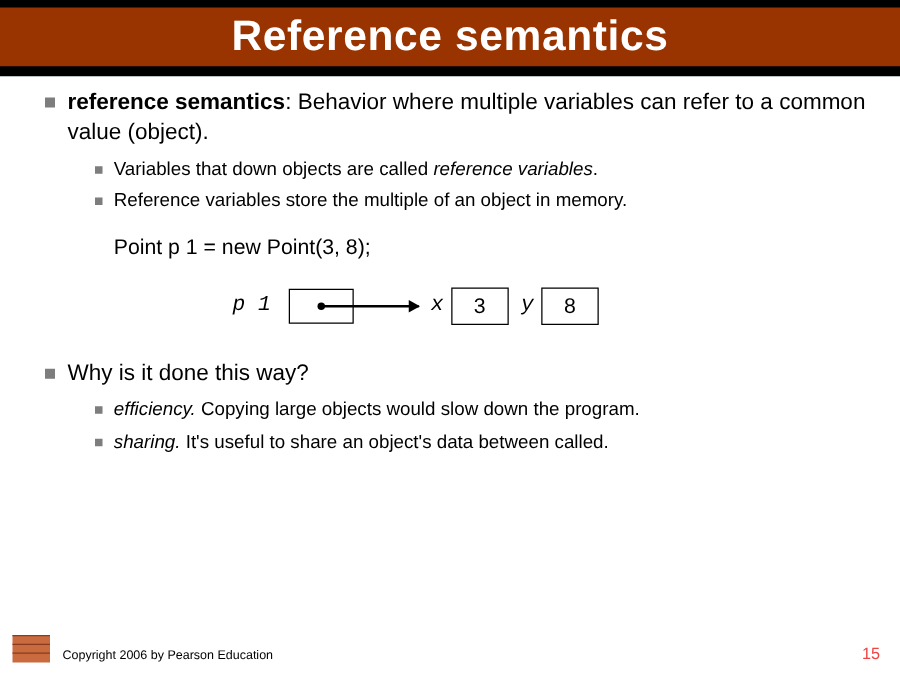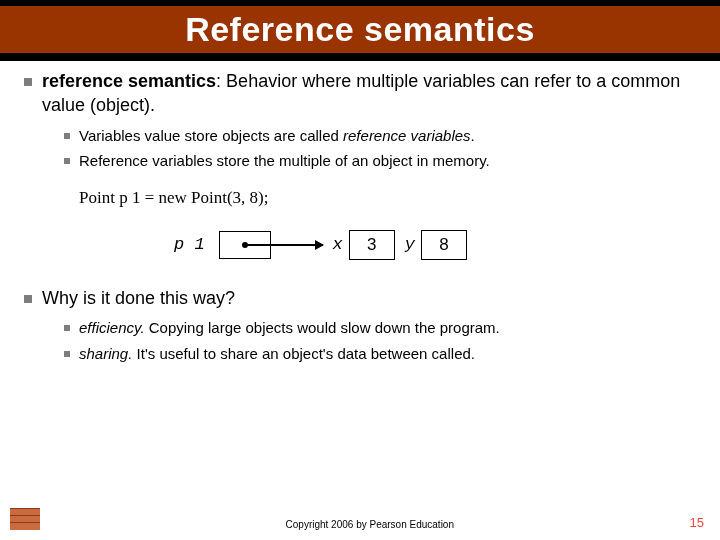--- a/index.html
+++ b/index.html
@@ -22,21 +22,21 @@
     padding: 4px 0;
   }
   .title-text {
     color: #ffffff;
     font-size: 34px;
     font-weight: bold;
     text-align: center;
     letter-spacing: 0.5px;
   }
   .content {
-    padding: 8px 20px 0 24px;
+    padding: 8px 20px 0 36px;
     font-size: 18px;
     color: #000000;
     line-height: 1.35;
   }
   .l1 {
     display: flex;
     margin-bottom: 6px;
   }
   .l1 .bullet {
     width: 8px; height: 8px; background: #7d7d7d; margin-top: 9px; margin-right: 10px; flex: none;
@@ -50,21 +50,21 @@
   }
   .l2 {
     display: flex;
     margin-bottom: 5px;
   }
   .l2 .bullet {
     width: 6px; height: 6px; background: #7d7d7d; margin-top: 7px; margin-right: 9px; flex: none;
   }
   .l2 .text { flex: 1; }
   .code {
-    font-family: Liberation Serif, serif;
+    font-family: Liberation Sans, sans-serif;
     font-size: 17px;
     margin: 16px 0 0 55px;
   }
   .diagram {
     margin: 20px 0 26px 0;
     display: flex;
     align-items: center;
     padding-left: 150px;
   }
   .var-label {
@@ -119,21 +119,20 @@
       linear-gradient(#8a3a1f,#8a3a1f) 0 0 /100% 1px no-repeat,
       linear-gradient(#8a3a1f,#8a3a1f) 0 7px /100% 1px no-repeat,
       linear-gradient(#8a3a1f,#8a3a1f) 0 14px /100% 1px no-repeat,
       linear-gradient(#c96a3f,#c96a3f);
   }
   .copyright {
     font-size: 10px;
     color: #000;
     margin-left: 10px;
     flex: 1;
-    text-align: center;
   }
   .pagenum {
     font-size: 13px;
     color: #ef4444;
   }
 </style>
 </head>
 <body>
 
 <div class="title-bar">
@@ -148,21 +147,21 @@
     <div class="bullet"></div>
     <div class="text">
       <span class="bold">reference semantics</span><span>: Behavior where multiple variables can refer to a common value (object).</span>
     </div>
   </div>
 
   <div class="l2-wrap">
     <div class="l2">
       <div class="bullet"></div>
       <div class="text">
-        <span>Variables value store objects are called </span><span class="italic">reference variables</span><span>.</span>
+        <span>Variables that down objects are called </span><span class="italic">reference variables</span><span>.</span>
       </div>
     </div>
     <div class="l2">
       <div class="bullet"></div>
       <div class="text">Reference variables store the multiple of an object in memory.</div>
     </div>
   </div>
 
   <div class="code">Point p 1 = new Point(3, 8);</div>
 

